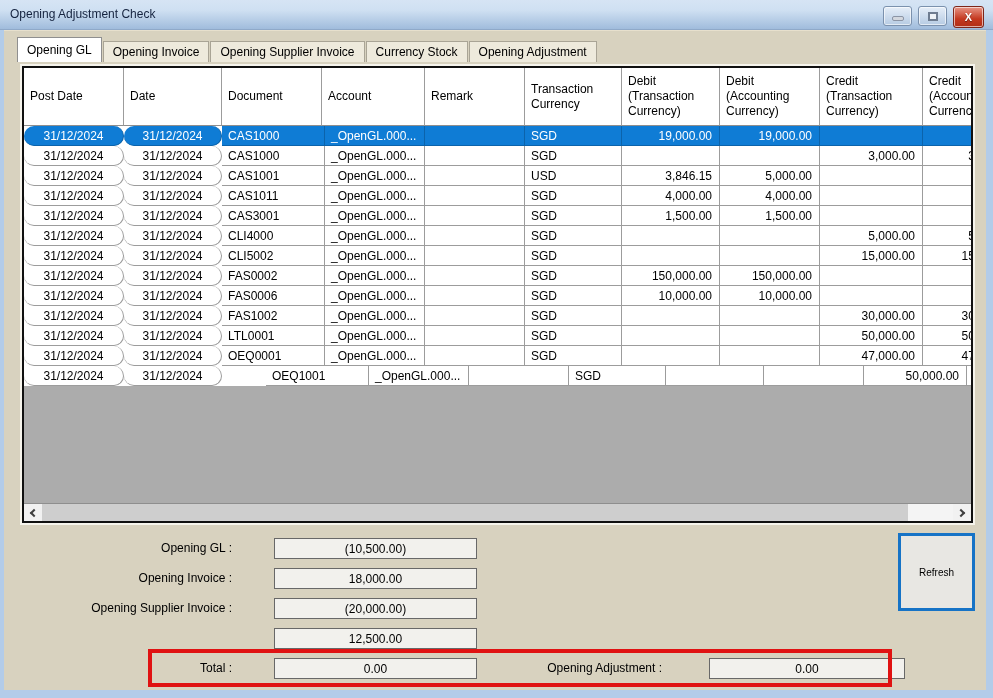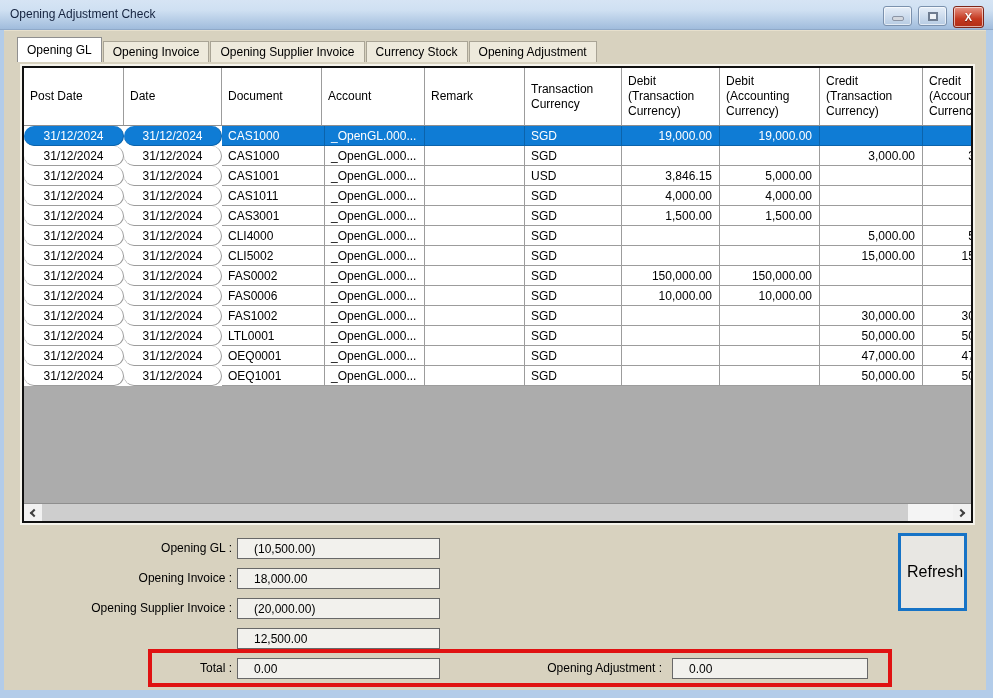--- a/index.html
+++ b/index.html
@@ -53,25 +53,25 @@
   .hscroll{height:18px;flex-shrink:0;display:flex;border-top:1px solid #8e8e8e;background:#f1f1f1;}
   .sb-btn{width:18px;height:100%;display:flex;align-items:center;justify-content:center;background:#f1f1f1;flex-shrink:0;}
   .chev{width:6px;height:6px;flex-shrink:0;}
   .chev.left{border-left:2px solid #3f3f3f;border-bottom:2px solid #3f3f3f;transform:rotate(45deg);margin-left:2px;}
   .chev.right{border-right:2px solid #3f3f3f;border-top:2px solid #3f3f3f;transform:rotate(45deg);margin-right:2px;}
   .sb-thumb{width:866px;background:#cecece;flex-shrink:0;}
   .sb-track{flex:1;background:#f4f4f4;}
   
   .fld-label{position:absolute;width:224px;text-align:right;font-size:12px;line-height:21px;color:#000;}
   .fld{position:absolute;width:203px;height:21px;background:#f2f1ed;border:1px solid #686868;
-    font-family:"Liberation Sans","DejaVu Sans",sans-serif;font-size:12px;text-align:left;padding:0 16px;color:#000;}
+    font-family:"Liberation Sans","DejaVu Sans",sans-serif;font-size:12px;text-align:center;padding:0 16px;color:#000;margin-left:37px;}
   .annotation{position:absolute;left:148px;top:649px;width:744px;height:38px;border:4px solid var(--annotation);
     pointer-events:none;z-index:5;}
-  .refresh{position:absolute;left:898px;top:533px;width:69px;height:78px;border:3px solid var(--focus-border);
-    background:#e8e7e3;font-family:"Liberation Sans","DejaVu Sans",sans-serif;font-size:16px;color:#000;}
+  .refresh{position:absolute;left:898px;top:533px;width:77px;height:78px;border:3px solid var(--focus-border);
+    background:#e8e7e3;font-family:"Liberation Sans","DejaVu Sans",sans-serif;font-size:10px;color:#000;}
 </style>
 </head>
 <body>
 
 <div class="window">
 
   <div class="titlebar">
     <span class="title">Opening Adjustment Check</span>
     <div class="winbtns">
       <div class="wbtn">
@@ -250,21 +250,21 @@
           <div class="td l" style="width: 100px;"></div>
           <div class="td l" style="width: 97px;">SGD</div>
           <div class="td r" style="width: 98px;"></div>
           <div class="td r" style="width: 100px;"></div>
           <div class="td r" style="width: 103px;">47,000.00</div>
           <div class="td r" style="width: 100px;">47,000.00</div>
         </div>
         <div class="tr">
           <div class="td c" style="width: 100px;">31/12/2024</div>
           <div class="td c" style="width: 98px;">31/12/2024</div>
-          <div class="td l" style="width: 103px;">OEQ1001</div>
+          <div class="td l" style="width: 103px; margin-left: 44px;">OEQ1001</div>
           <div class="td l" style="width: 100px;">_OpenGL.000...</div>
           <div class="td l" style="width: 100px;"></div>
           <div class="td l" style="width: 97px;">SGD</div>
           <div class="td r" style="width: 98px;"></div>
           <div class="td r" style="width: 100px;"></div>
           <div class="td r" style="width: 103px;">50,000.00</div>
           <div class="td r" style="width: 100px;">50,000.00</div>
         </div>
       </div>
     <div class="filler"></div>

